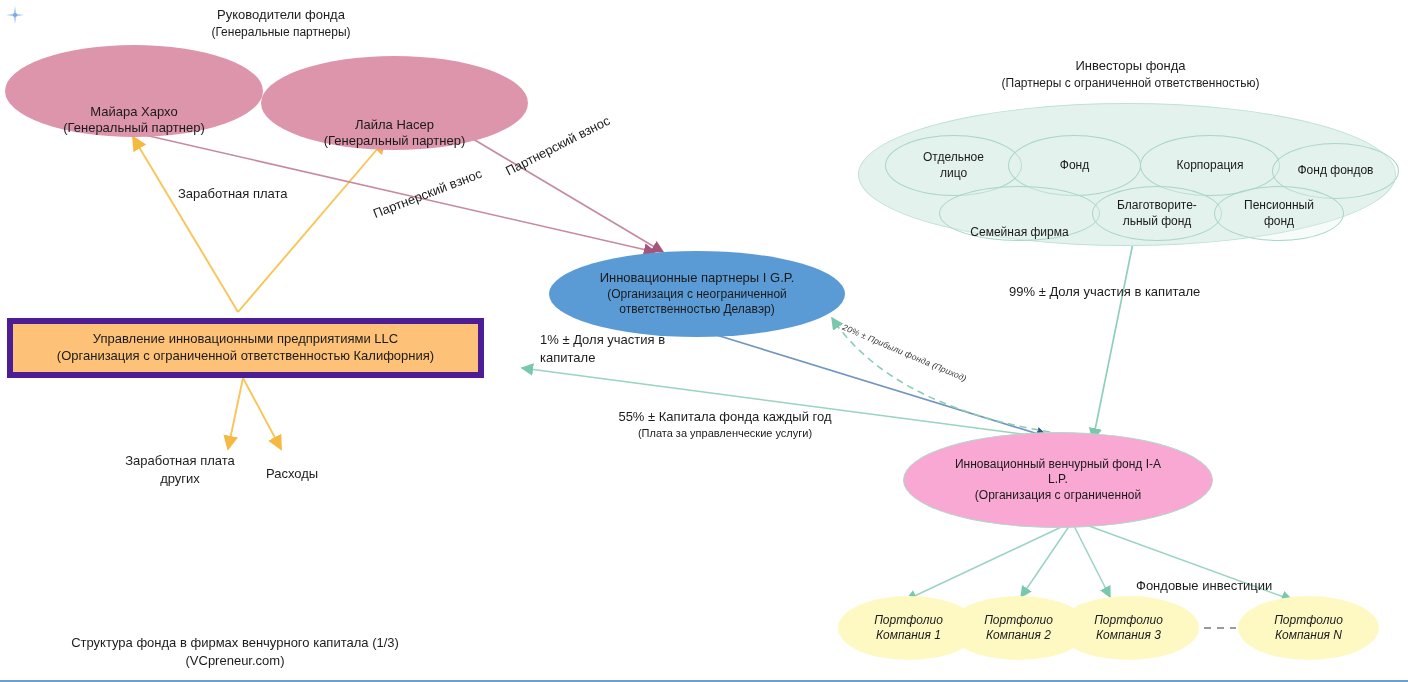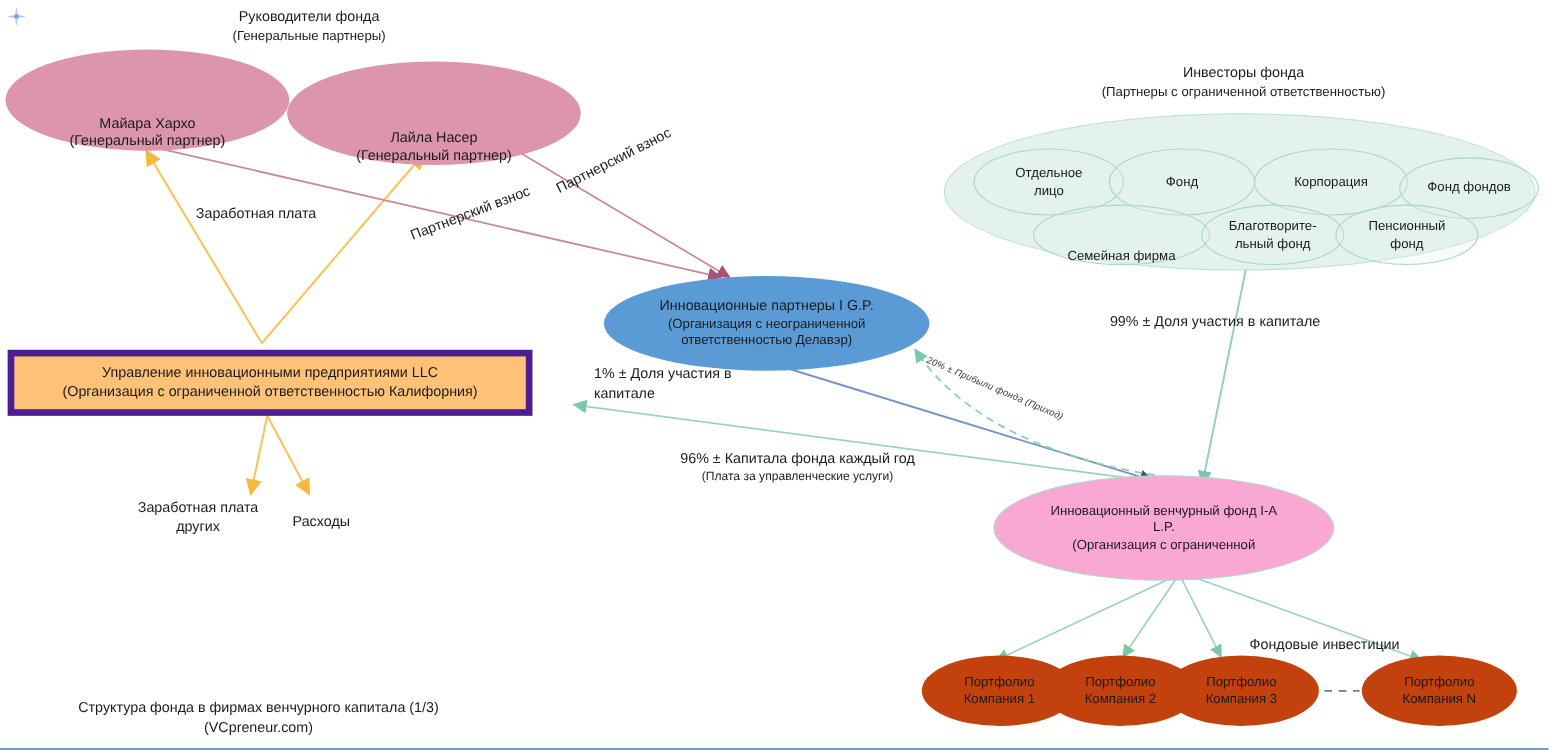--- a/index.html
+++ b/index.html
@@ -30,21 +30,21 @@
     text-align:center;
     box-sizing:border-box;
     line-height:1.28;
   }
   .node .lines{width:100%;padding:0 6px;box-sizing:border-box;}
   .ellipse{border-radius:50%;}
 
   .pink{background:#dd95ab;align-items:flex-end;}
   .blue{background:#5b9bd5;}
   .orange-box{background:#fdc277;border:6px solid #4c1d95;}
-  .orange-ell{background:#c2410c;}
+  .orange-ell{background:#fef9c3;font-style:italic;}
   .green-soft{background:#f9a8d4;border:1px solid #aed9c8;}
   .green-outline{background:rgba(227,242,236,0.30);border:1px solid #a9d6c5;}
   .green-big{background:#e3f2ec;border:1px solid #bfe0d3;}
 
   .t13{font-size:13px;}
   .t12{font-size:12px;}
   .t11{font-size:11px;}
 
   .caption{
     position:absolute;
@@ -267,21 +267,21 @@
   <div class="edge-label t13" style="left:266px;top:466px;">Расходы</div>
 
   <div class="edge-label t13" style="left:1009px;top:284px;">99% ± Доля участия в капитале</div>
 
   <div class="edge-label t13" style="left:540px;top:331px;line-height:1.35;">
     <span class="sub">1% ± Доля участия в</span>
     <span class="sub">капитале</span>
   </div>
 
   <div class="caption t13" style="left:600px;top:408px;width:250px;">
-    <span class="sub">96% ± Капитала фонда каждый год</span>
+    <span class="sub">55% ± Капитала фонда каждый год</span>
     <span class="sub t11">(Плата за управленческие услуги)</span>
   </div>
 
   <div class="edge-label rot-c" style="left:845px;top:322px;">20% ± Прибыли фонда (Приход)</div>
 
   <div class="edge-label t13" style="left:1136px;top:578px;">Фондовые инвестиции</div>
 
   <div class="caption t13" style="left:45px;top:634px;width:380px;">
     <span class="sub">Структура фонда в фирмах венчурного капитала (1/3)</span>
     <span class="sub">(VCpreneur.com)</span>

